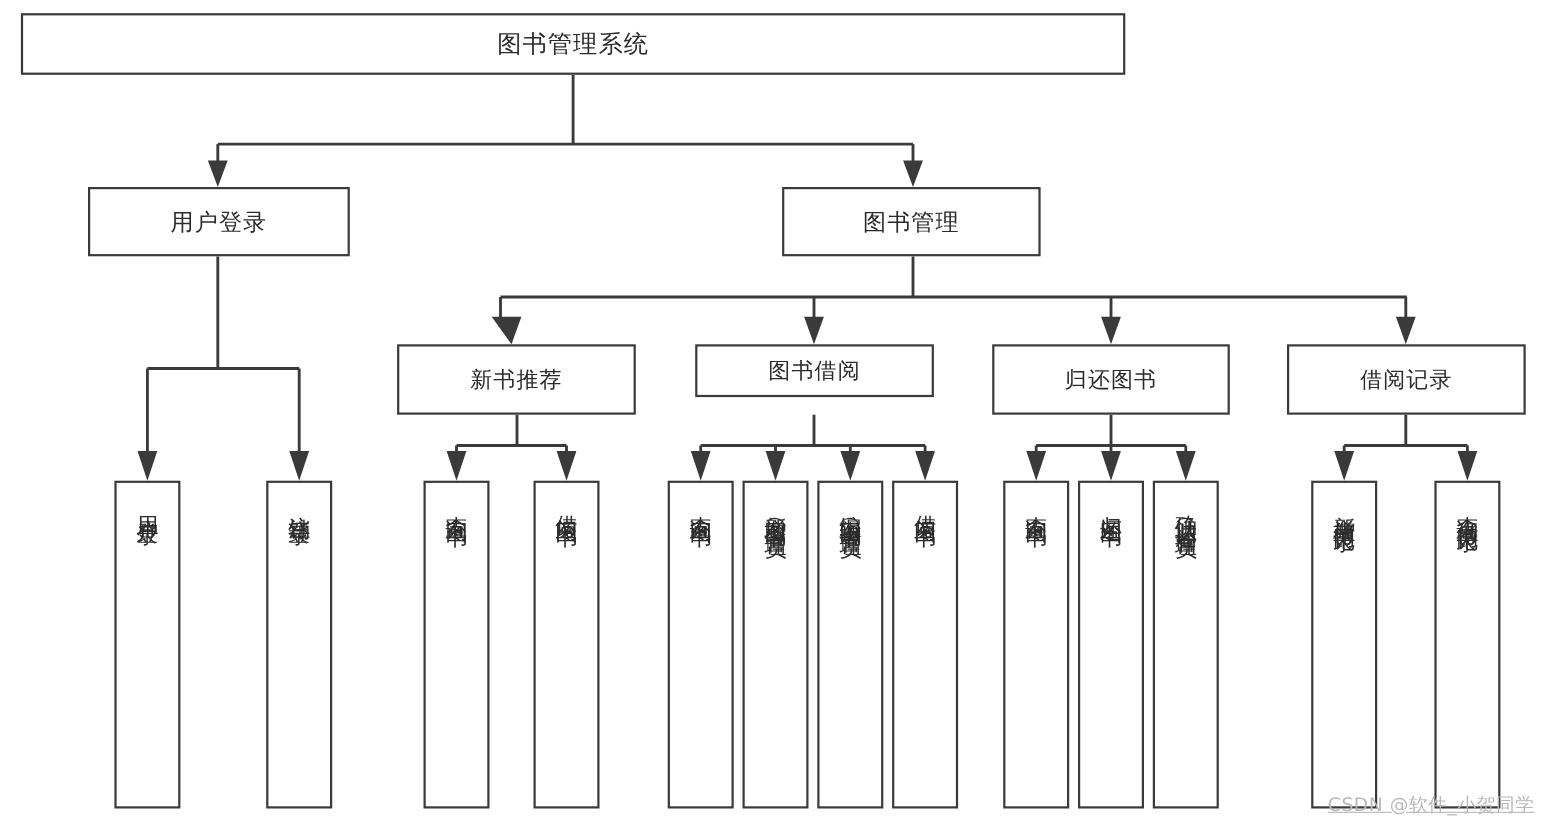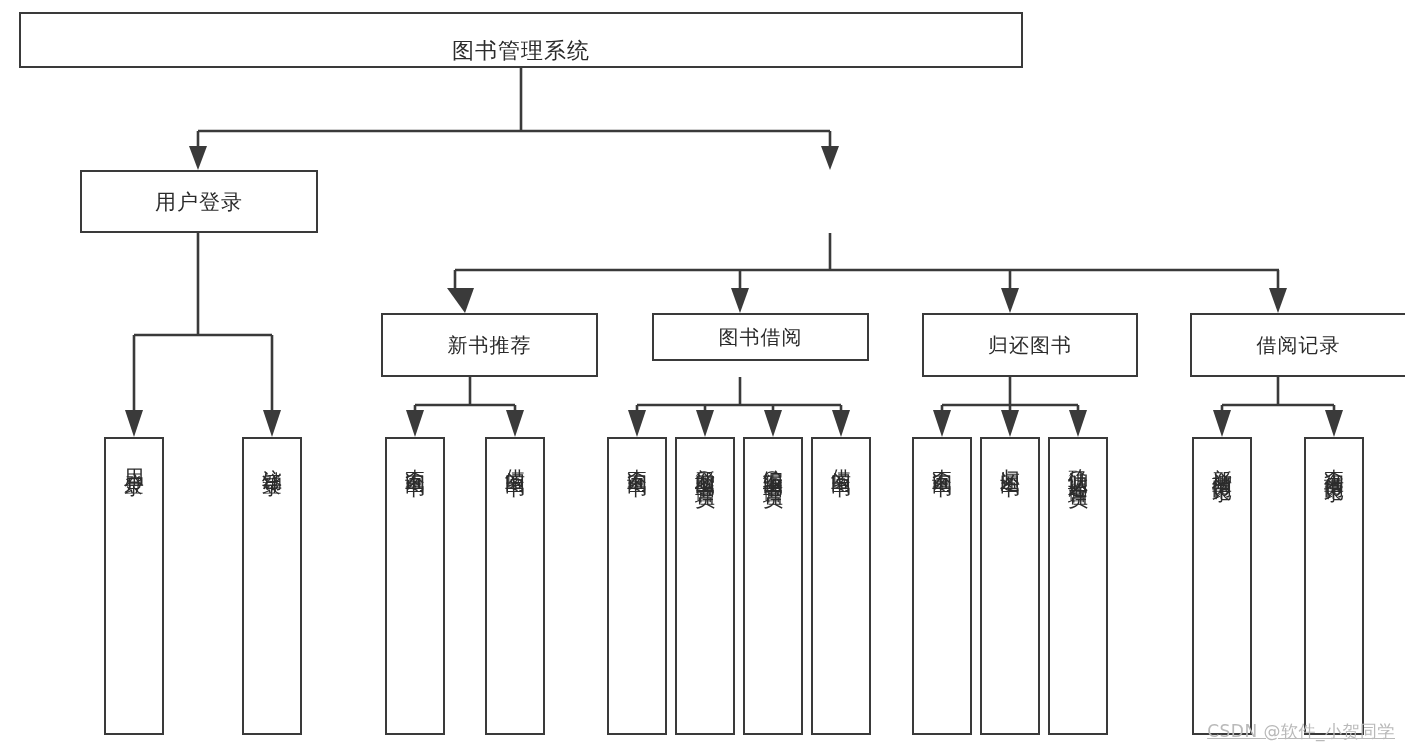--- a/index.html
+++ b/index.html
@@ -47,21 +47,20 @@
     font-size:22px;
     letter-spacing:1px;
   }
   .node.lvl2{
     font-size:21px;
     letter-spacing:1px;
   }
   .node.lvl3{
     font-size:20px;
     letter-spacing:1px;
-    margin-left:20px;
   }
   .node.leaf{
     font-size:20px;
     padding:14px 2px;
     align-items:flex-start;
     justify-content:center;
     line-height:1.06;
   }
   .leaf .vtext{
     writing-mode:vertical-rl;
@@ -147,27 +146,30 @@
     <polygon points="1078,437 1069,410 1087,410"></polygon>
 
     <line x1="1278" y1="377" x2="1278" y2="405"></line>
     <line x1="1222" y1="405" x2="1334" y2="405"></line>
     <line x1="1222" y1="405" x2="1222" y2="414"></line>
     <polygon points="1222,437 1213,410 1231,410"></polygon>
     <line x1="1334" y1="405" x2="1334" y2="414"></line>
     <polygon points="1334,437 1325,410 1343,410"></polygon>
   </svg>
 
-  <div class="node root" style="left:19px;top:12px;width:1004px;height:56px;align-items:flex-end;">
+  <div class="node root" style="left:19px;top:12px;width:1004px;height:56px;">
     <span>图书管理系统</span>
   </div>
 
   <div class="node lvl2" style="left:80px;top:170px;width:238px;height:63px;">
     <span>用户登录</span>
   </div>
+  <div class="node lvl2" style="left:711px;top:170px;width:235px;height:63px;">
+    <span>图书管理</span>
+  </div>
 
   <div class="node lvl3" style="left:361px;top:313px;width:217px;height:64px;">
     <span>新书推荐</span>
   </div>
   <div class="node lvl3" style="left:632px;top:313px;width:217px;height:48px;">
     <span>图书借阅</span>
   </div>
   <div class="node lvl3" style="left:902px;top:313px;width:216px;height:64px;">
     <span>归还图书</span>
   </div>

